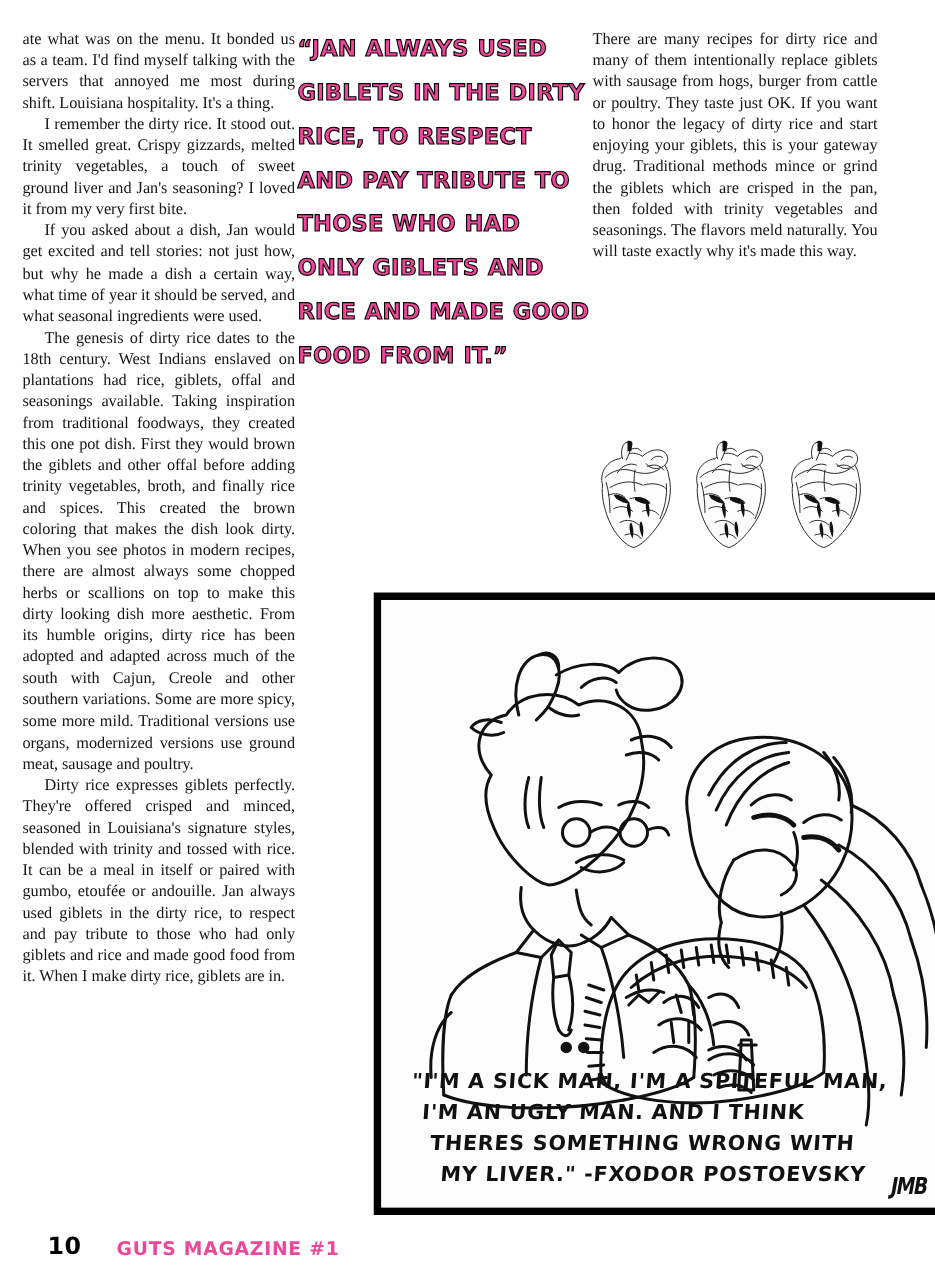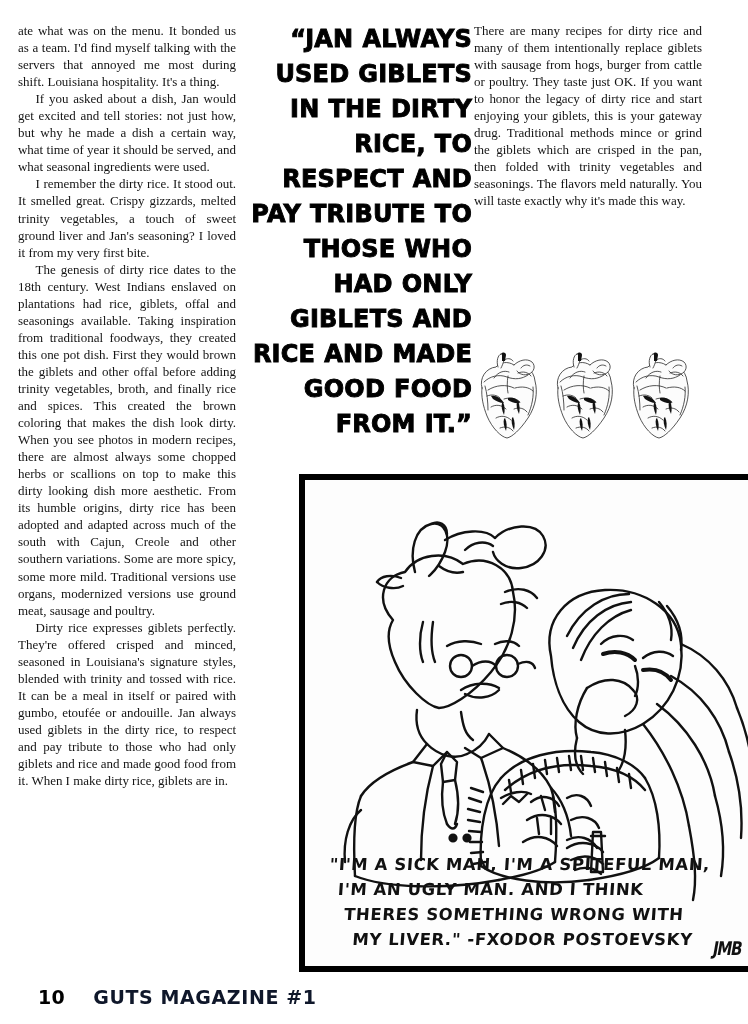--- a/index.html
+++ b/index.html
@@ -52,26 +52,26 @@
     letter-spacing: -0.02px;
   }
   .body-col p + p { text-indent: 1.35em; }
 
   
   .pullquote {
     margin: 0;
     padding: 0 2px;
     font-family: "DejaVu Sans", "Liberation Sans", sans-serif;
     font-weight: 700;
-    font-size: 24px;
+    font-size: 18px;
     line-height: 35px;
     letter-spacing: 0.2px;
-    text-align: right;
+    text-align: left;
     text-transform: uppercase;
-    color: #000000;
+    color: #ec4899;
     -webkit-text-stroke: 0.9px #000;
     word-spacing: 0.5px;
   }
 
   
   .heart-row {
     position: absolute;
     left: 0;
     top: 330px;
     width: 228px;
@@ -147,37 +147,37 @@
   .footer-page {
     font-family: "DejaVu Sans", "Liberation Sans", sans-serif;
     font-weight: 700;
     font-size: 19px;
     letter-spacing: 0.4px;
     color: #000;
   }
   .footer-title {
     font-family: "DejaVu Sans", "Liberation Sans", sans-serif;
     font-weight: 700;
-    font-size: 19px;
+    font-size: 15px;
     letter-spacing: 0.6px;
     text-transform: uppercase;
-    color: #0f172a;
+    color: #ec4899;
   }
 </style>
 </head>
 <body>
 
 <div class="page">
 
   <div class="columns">
 
     <div class="col col-left body-col">
       <p>ate what was on the menu. It bonded us as a team. I'd find myself talking with the servers that annoyed me most during shift. Louisiana hospitality. It's a thing.</p>
+      <p>I remember the dirty rice. It stood out. It smelled great. Crispy gizzards, melted trinity vegetables, a touch of sweet ground liver and Jan's seasoning? I loved it from my very first bite.</p>
       <p>If you asked about a dish, Jan would get excited and tell stories: not just how, but why he made a dish a certain way, what time of year it should be served, and what seasonal ingredients were used.</p>
-      <p>I remember the dirty rice. It stood out. It smelled great. Crispy gizzards, melted trinity vegetables, a touch of sweet ground liver and Jan's seasoning? I loved it from my very first bite.</p>
       <p>The genesis of dirty rice dates to the 18th century. West Indians enslaved on plantations had rice, giblets, offal and seasonings available. Taking inspiration from traditional foodways, they created this one pot dish. First they would brown the giblets and other offal before adding trinity vegetables, broth, and finally rice and spices. This created the brown coloring that makes the dish look dirty. When you see photos in modern recipes, there are almost always some chopped herbs or scallions on top to make this dirty looking dish more aesthetic. From its humble origins, dirty rice has been adopted and adapted across much of the south with Cajun, Creole and other southern variations. Some are more spicy, some more mild. Traditional versions use organs, modernized versions use ground meat, sausage and poultry.</p>
       <p>Dirty rice expresses giblets perfectly. They're offered crisped and minced, seasoned in Louisiana's signature styles, blended with trinity and tossed with rice. It can be a meal in itself or paired with gumbo, etoufée or andouille. Jan always used giblets in the dirty rice, to respect and pay tribute to those who had only giblets and rice and made good food from it. When I make dirty rice, giblets are in.</p>
     </div>
 
     <div class="col col-mid">
       <blockquote class="pullquote">“JAN ALWAYS USED GIBLETS IN THE DIRTY RICE, TO RESPECT AND PAY TRIBUTE TO THOSE WHO HAD ONLY GIBLETS AND RICE AND MADE GOOD FOOD FROM IT.”</blockquote>
     </div>
 
     <div class="col col-right body-col">
       <p>There are many recipes for dirty rice and many of them intentionally replace giblets with sausage from hogs, burger from cattle or poultry. They taste just OK. If you want to honor the legacy of dirty rice and start enjoying your giblets, this is your gateway drug. Traditional methods mince or grind the giblets which are crisped in the pan, then folded with trinity vegetables and seasonings. The flavors meld naturally. You will taste exactly why it's made this way.</p>

